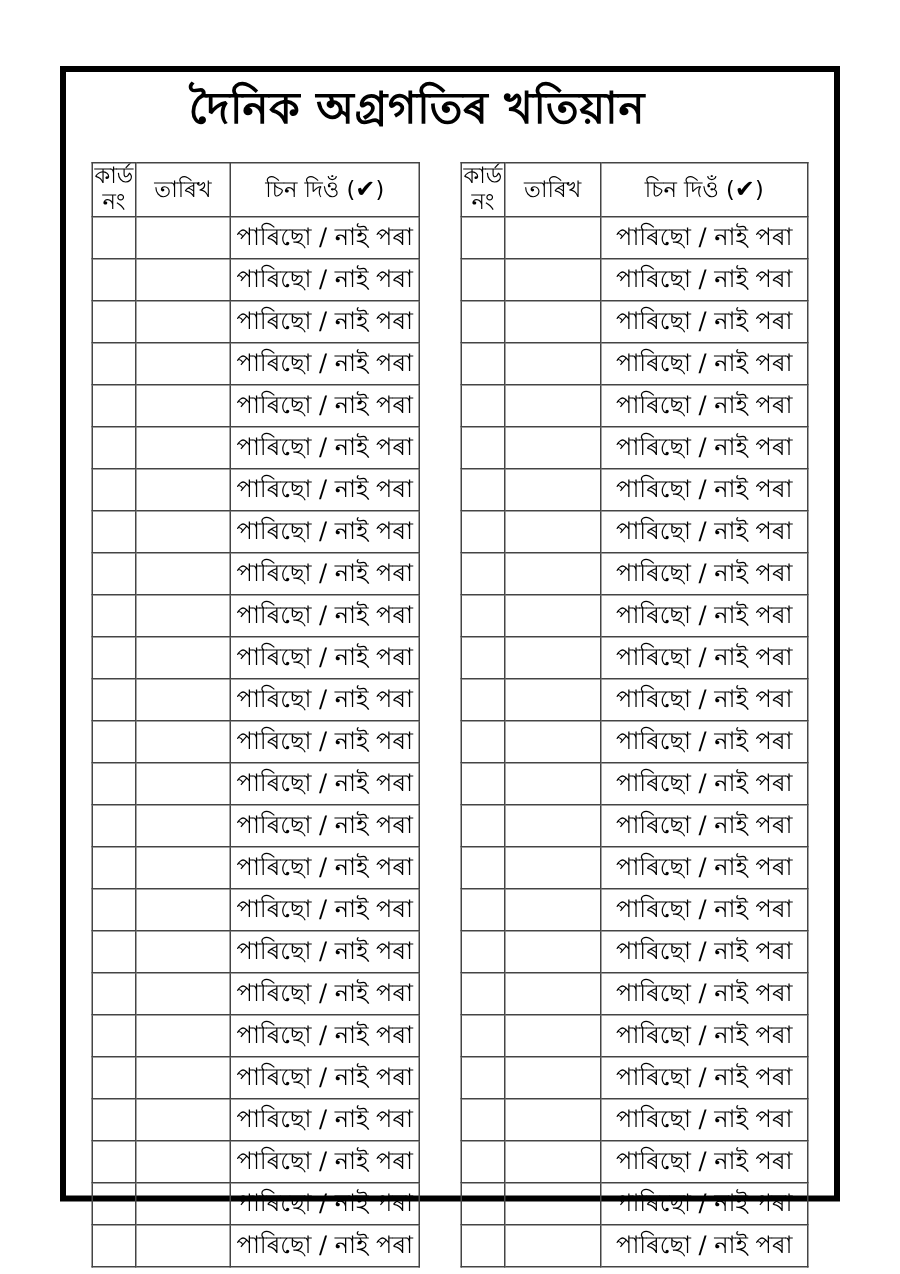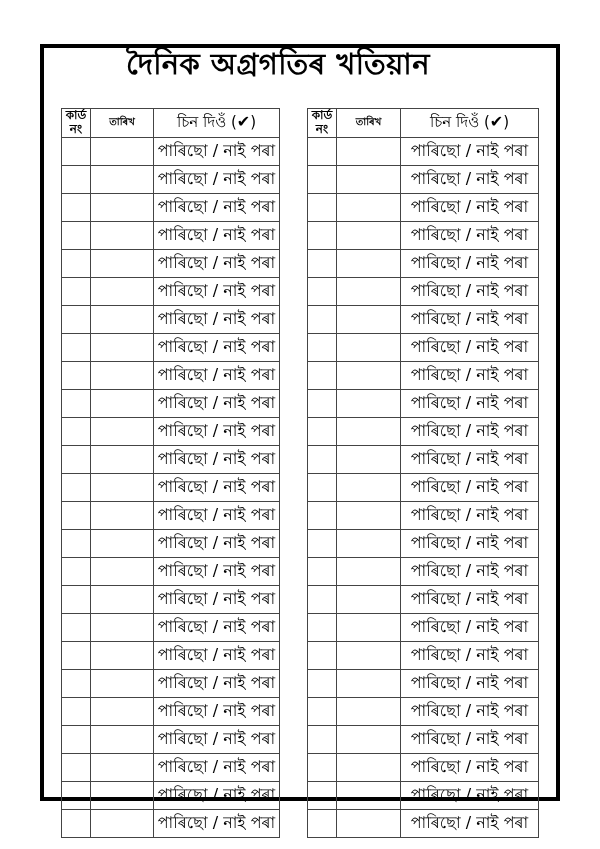--- a/index.html
+++ b/index.html
@@ -21,21 +21,21 @@
     top: 44px;
     width: 512px;
     height: 749px;
     border: 4px solid #000000;
     background: #ffffff;
     box-sizing: content-box;
   }
   .doc-title {
     position: absolute;
     left: 40px;
-    top: 46px;
+    top: 54px;
     width: 476px;
     text-align: center;
     font-size: 29px;
     font-weight: bold;
     letter-spacing: 0.5px;
     line-height: 1.3;
   }
   .sheet-table {
     position: absolute;
     top: 108px;
@@ -49,27 +49,27 @@
   th, td {
     border: 1px solid #444444;
     padding: 0;
     text-align: center;
     vertical-align: middle;
     overflow: hidden;
     white-space: nowrap;
   }
   tr { height: 26px; }
   th.card-hdr {
-    font-size: 12px;
-    font-weight: bold;
+    font-size: 15px;
+    font-weight: normal;
     line-height: 1.15;
   }
   th.date-hdr {
-    font-size: 10px;
-    font-weight: bold;
+    font-size: 15px;
+    font-weight: normal;
   }
   th.mark-hdr {
     font-size: 15px;
     font-weight: normal;
   }
   th.mark-hdr .check {
     font-weight: bold;
     font-size: 16px;
   }
   td.mark-cell {

